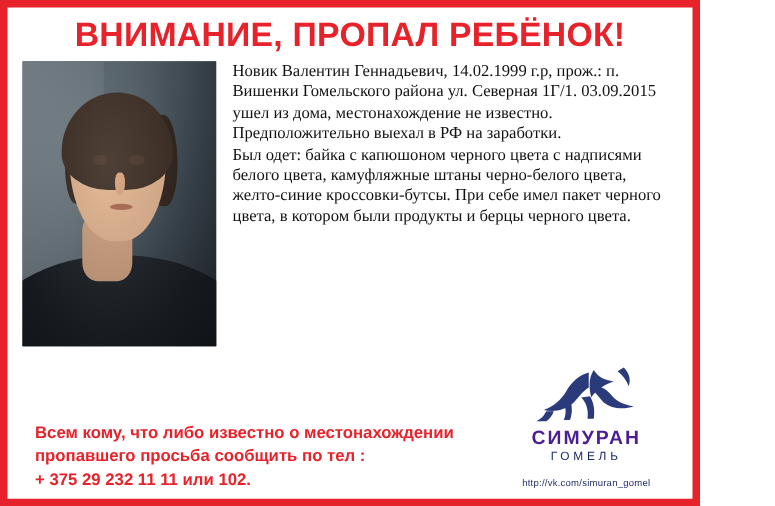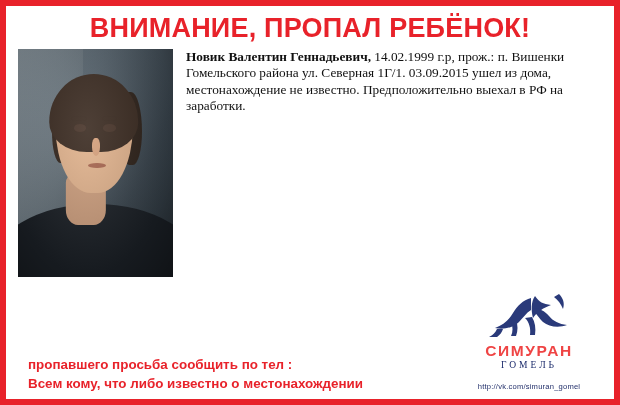--- a/index.html
+++ b/index.html
@@ -4,21 +4,21 @@
 <style>
   * { box-sizing: border-box; }
   html, body {
     margin: 0; padding: 0;
     width: 620px; height: 405px;
     background: #ffffff;
     font-family: "Liberation Serif", serif;
   }
   #poster {
     position: relative;
-    width: 620px; height: 405px;
+    width: 560px; height: 405px;
     background: #ffffff;
     border: 6px solid #e8222a;
     overflow: hidden;
   }
   #title {
     text-align: center;
     color: #e8222a;
     font-family: "Liberation Sans", sans-serif;
     font-weight: bold;
     font-size: 27px;
@@ -132,21 +132,21 @@
   #text {
     flex: 1 1 auto;
     padding-left: 10px;
     padding-right: 2px;
     font-size: 13.3px;
     line-height: 16.4px;
     color: #111111;
     text-align: left;
   }
   #text p { margin: 0 0 1px 0; }
-  #text b { font-weight: bold; }
+  #text b { font-weight: normal; }
   #footer {
     position: absolute;
     left: 0; right: 0; bottom: 0;
     padding: 0 10px 6px 22px;
     display: flex;
     align-items: flex-end;
     justify-content: space-between;
   }
   #appeal {
     color: #e8222a;
@@ -167,25 +167,25 @@
     height: 54px;
     display: flex;
     align-items: flex-end;
     justify-content: center;
   }
   #brand .name {
     font-family: "Liberation Sans", sans-serif;
     font-weight: bold;
     letter-spacing: 1.6px;
     font-size: 15.5px;
-    color: #ef4444;
+    color: #4c1d95;
     line-height: 17px;
   }
   #brand .sub {
-    font-family: Liberation Serif, serif;
+    font-family: Liberation Sans, sans-serif;
     letter-spacing: 3px;
     font-size: 9.5px;
     color: #1b2a6b;
     line-height: 13px;
   }
   #brand .url {
     font-family: "Liberation Sans", sans-serif;
     font-size: 7.6px;
     color: #23306b;
     letter-spacing: .2px;
@@ -219,27 +219,32 @@
         <div class="mouth"></div>
         <div class="shade"></div>
       </div>
     </div>
 
     <div id="text">
       <p>
         <b>Новик Валентин Геннадьевич,</b>
         <span>14.02.1999 г.р, прож.: п. Вишенки Гомельского района ул. Северная 1Г/1. 03.09.2015 ушел из дома, местонахождение не известно. Предположительно выехал в РФ на заработки.</span>
       </p>
+      <p>
+        <b>Был одет:</b>
+        <span>байка с капюшоном черного цвета с надписями белого цвета, камуфляжные штаны черно-белого цвета, желто-синие кроссовки-бутсы. При себе имел пакет черного цвета, в котором были продукты и берцы черного цвета.</span>
+      </p>
     </div>
   </div>
 
   <div id="footer">
     <div id="appeal">
+      <div>Всем кому, что либо известно о местонахождении</div>
       <div>пропавшего просьба сообщить по тел :</div>
-      <div>Всем кому, что либо известно о местонахождении</div>
+      <div>+ 375 29 232 11 11 или 102.</div>
     </div>
 
     <div id="brand">
       <div class="logo">
         <svg width="112" height="54" viewBox="0 0 112 54" aria-hidden="true">
           <g fill="#2a3a7a">
             <path d="M58 10 C50 12 44 18 40 25 C36 32 30 37 22 40 C30 42 40 40 46 34 C50 30 53 25 58 22 Z"></path>
             <path d="M62 8 C66 14 70 16 78 17 C70 20 64 24 60 30 C58 22 58 14 62 8 Z"></path>
             <path d="M60 20 C66 20 72 23 76 28 C80 33 86 36 94 37 C86 40 76 39 70 34 C66 30 63 25 60 23 Z"></path>
             <path d="M52 30 C56 34 58 40 57 47 L62 47 C63 40 62 34 59 29 Z"></path>

